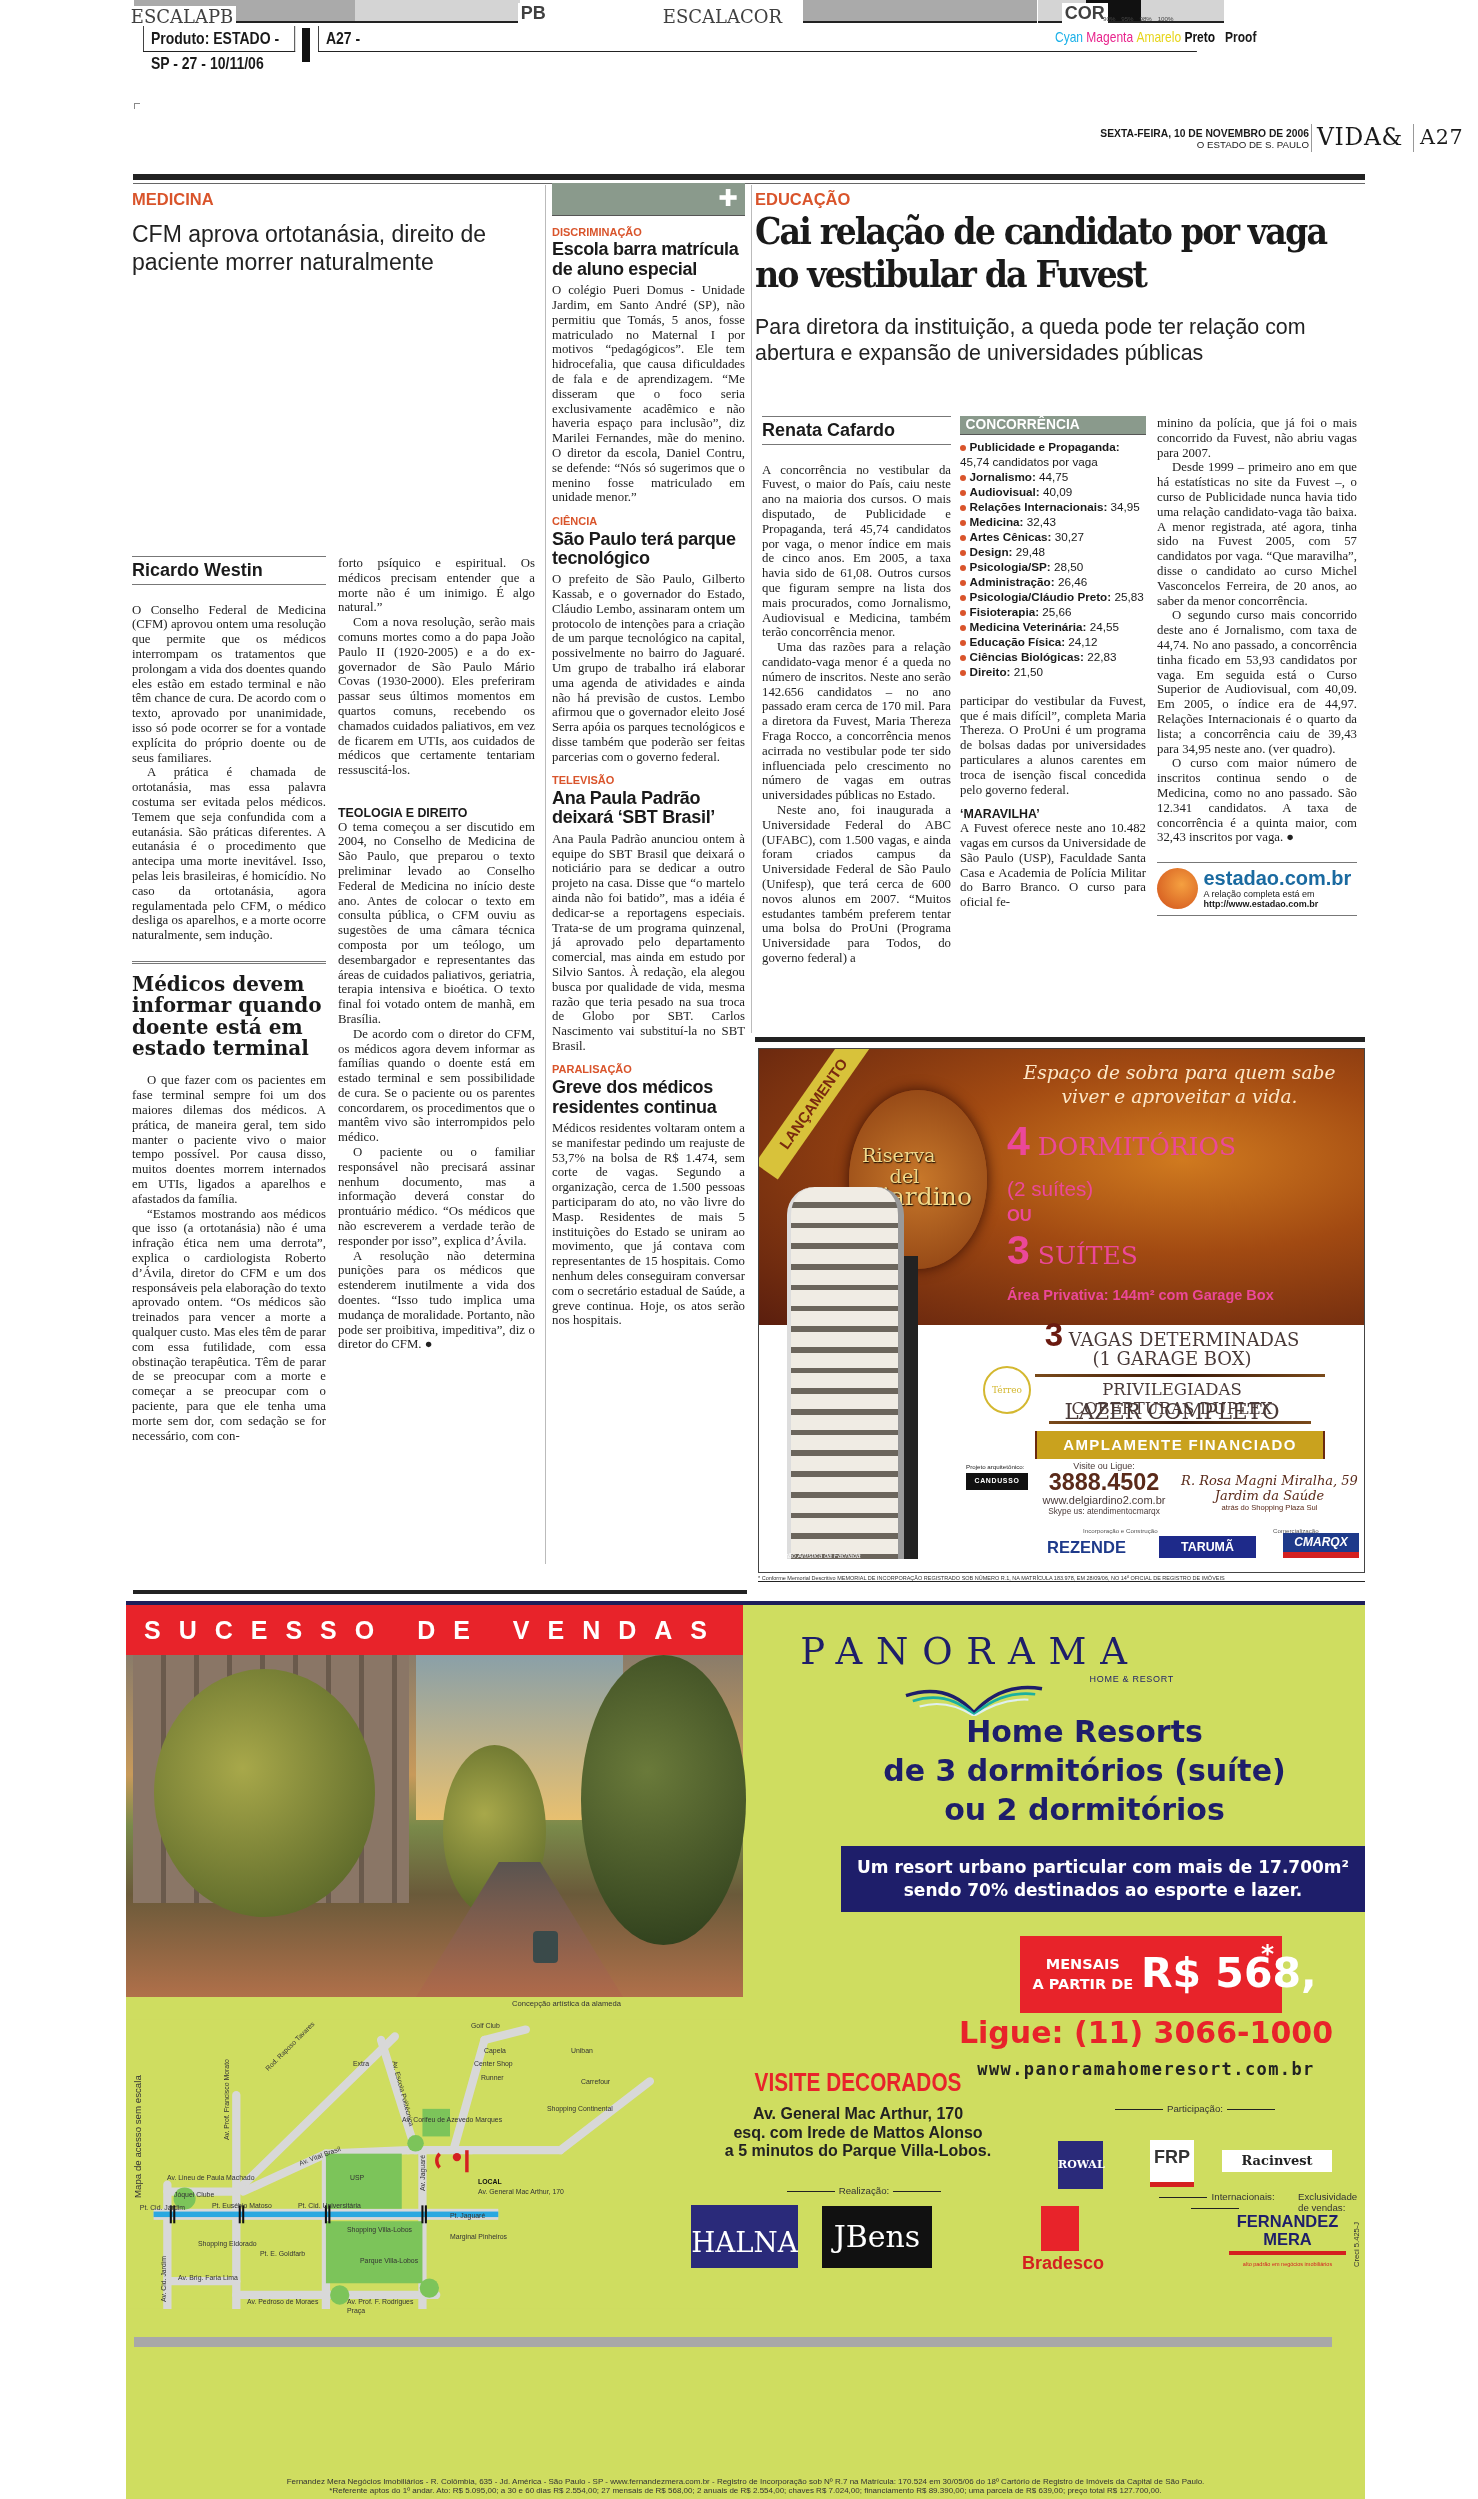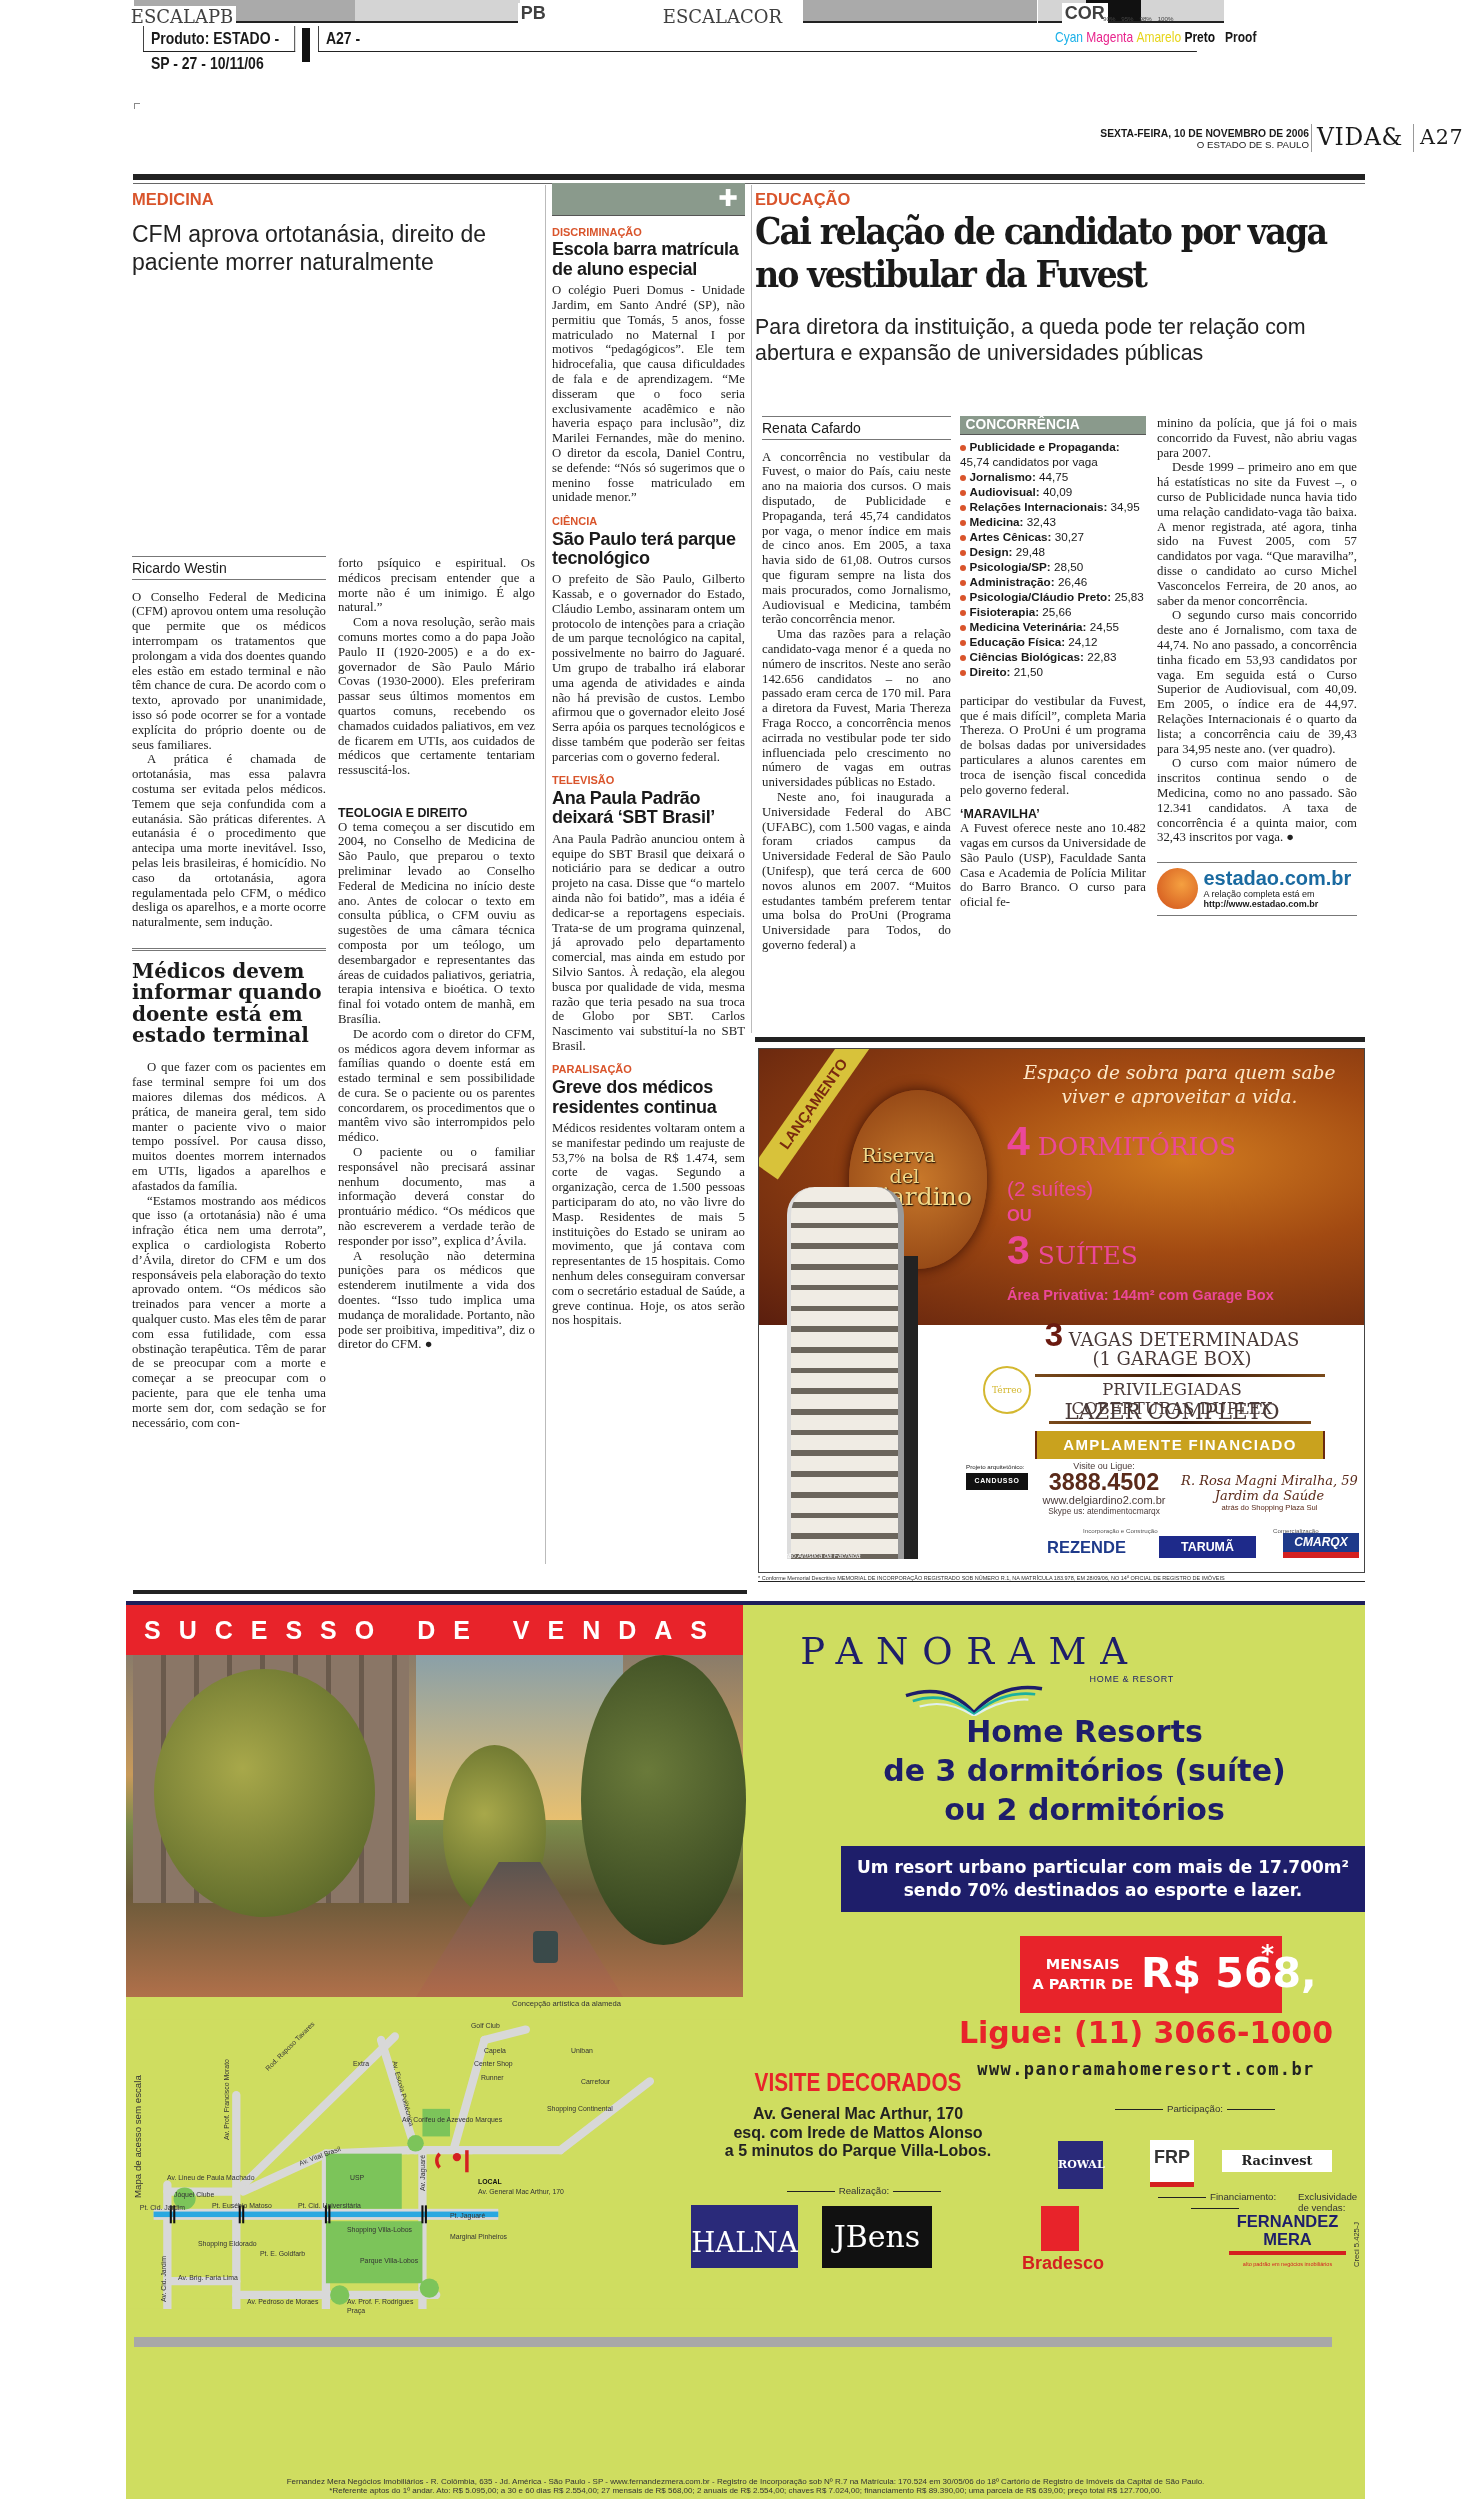--- a/index.html
+++ b/index.html
@@ -12,21 +12,21 @@
 .hdr-date{position:absolute;top:128px;right:169px;text-align:right;font-family:"Liberation Sans",sans-serif;font-size:10.3px;font-weight:bold;line-height:11px}
 .hdr-date small{display:block;font-weight:normal;font-size:9.7px}
 .hdr-sec{position:absolute;top:123px;font-family:"DejaVu Serif",serif;font-size:23.4px;letter-spacing:0.7px}
 .rule-thick{position:absolute;height:6.2px;background:#222}
 .rule-thin{position:absolute;height:1.4px;background:#666}
 .kicker{font-family:"Liberation Sans",sans-serif;font-weight:bold;color:#d9542b;text-transform:uppercase}
 .body-text{font-family:"Liberation Serif",serif;font-size:12.8px;line-height:14.8px;text-align:justify;hyphens:auto;color:#222}
 .body-text p{text-indent:0}
 .body-text p.ind{text-indent:15px}
 .sub-h{font-family:"Liberation Sans",sans-serif;font-weight:bold;font-size:12.4px;margin-top:9.7px}
-.byline{font-family:"Liberation Sans",sans-serif;font-weight:normal;font-size:14px;border-top:0.7px solid #777;border-bottom:0.7px solid #777;padding:2.8px 0;margin-bottom:10px}
+.byline{font-family:"Liberation Sans",sans-serif;font-weight:bold;font-size:18px;border-top:0.7px solid #777;border-bottom:0.7px solid #777;padding:2.8px 0;margin-bottom:18px}
 .brief-h{font-family:"Liberation Sans",sans-serif;font-weight:bold;font-size:18px;line-height:19.3px;letter-spacing:-0.3px;margin:2.8px 0 4.1px}
 .brief-k{font-size:11px;margin-top:9.7px}
 .conc-head{background:#8a9a8c;color:#fff;font-family:"Liberation Sans",sans-serif;font-weight:bold;font-size:13.8px;padding:1.4px 5.5px;border-bottom:1.4px solid #555}
 .conc-list{list-style:none;font-family:"Liberation Sans",sans-serif;font-size:11.7px;line-height:15px;margin-top:4.1px}
 .conc-list li::before{content:"";display:inline-block;width:6.2px;height:6.2px;border-radius:50%;background:#d9542b;margin-right:3.4px;vertical-align:middle}
 .conc-list b{font-weight:bold}
 
 .ad1{position:absolute;left:758px;top:1048px;width:607px;height:525px;border:1.4px solid #444;background:#fff;overflow:hidden}
 .ad1-top{position:absolute;left:0;top:0;width:100%;height:276px;background:radial-gradient(ellipse at 70% 40%,#d07a1f 0%,#a24a12 40%,#5a1e0e 100%)}
 .ad1 .tag{position:absolute;left:-27.6px;top:41px;width:165px;height:27.6px;background:#d8c23a;color:#7a2a0f;font-family:"Liberation Sans",sans-serif;font-weight:bold;font-size:15px;text-align:center;line-height:27.6px;transform:rotate(-55deg)}
@@ -414,21 +414,21 @@
   <div class="visite-addr">
     <div>Av. General Mac Arthur, 170</div>
     <div>esq. com Irede de Mattos Alonso</div>
     <div>a 5 minutos do Parque Villa-Lobos.</div>
   </div>
   <div class="sect-lbl" style="left:931px;top:498px;width:276px">Participação:</div>
   <div class="logo-box" style="left:932px;top:536px;width:45px;height:48px;background:#2a2a7a;color:#fff;font-size:11px;line-height:48px;font-family:'DejaVu Serif',serif">ROWAL</div>
   <div class="logo-box" style="left:1024px;top:535px;width:44px;height:47px;background:#fff;color:#333;font-size:18px;line-height:34px;border-bottom:5.5px solid #d42020">FRP</div>
   <div class="logo-box" style="left:1096px;top:545px;width:110px;height:22px;background:#fff;color:#222;font-size:13px;line-height:22px;font-family:'DejaVu Serif',serif">Racinvest</div>
   <div class="sect-lbl" style="left:593px;top:580px;width:290px">Realização:</div>
-  <div class="sect-lbl" style="left:1027px;top:586px;width:124px"><span>Financiamento:</span></div>
+  <div class="sect-lbl" style="left:1027px;top:586px;width:124px"><span>Internacionais:</span></div>
   <div class="abs" style="left:1172px;top:586px;font-family:'Liberation Sans',sans-serif;font-size:9.7px;color:#333">Exclusividade de vendas:</div>
   <div class="logo-box" style="left:565px;top:600px;width:107px;height:63px;background:#2a2a7a;color:#fff;font-size:27.6px;line-height:76px;font-family:'DejaVu Serif',serif;font-weight:normal">HALNA</div>
   <div class="logo-box" style="left:696px;top:601px;width:110px;height:62px;background:#111;color:#fff;font-size:30px;line-height:62px;font-family:'DejaVu Serif',serif;font-weight:normal">JBens</div>
   <div class="abs" style="left:915px;top:601px;width:38px;height:45px;background:#e8232a"></div>
   <div class="logo-box" style="left:896px;top:648px;width:76px;color:#d42020;font-size:18px">Bradesco</div>
   <div class="abs" style="left:1103px;top:607px;width:117px;font-family:'Liberation Sans',sans-serif;font-weight:bold;text-align:center;color:#1e1e6a;font-size:16.5px;line-height:18px">
     <div>FERNANDEZ</div>
     <div>MERA</div>
     <div style="height:4.1px;background:#d42020;margin-top:2.8px"></div>
     <div style="font-size:5.5px;color:#d42020;font-weight:normal">alto padrão em negócios imobiliários</div>

